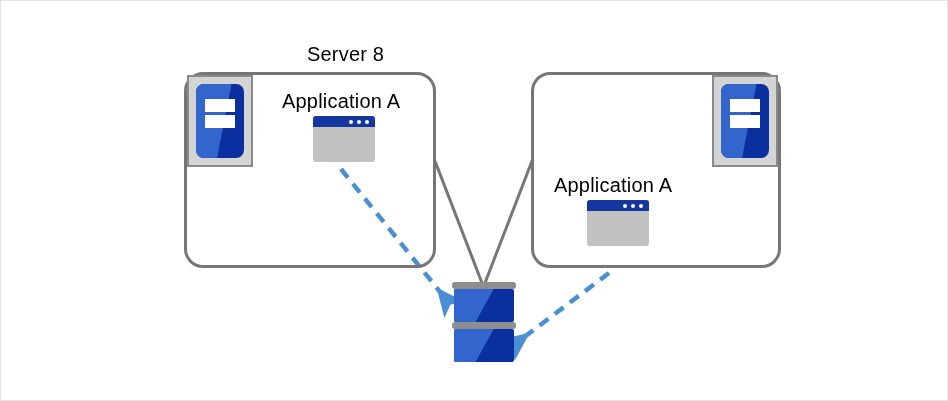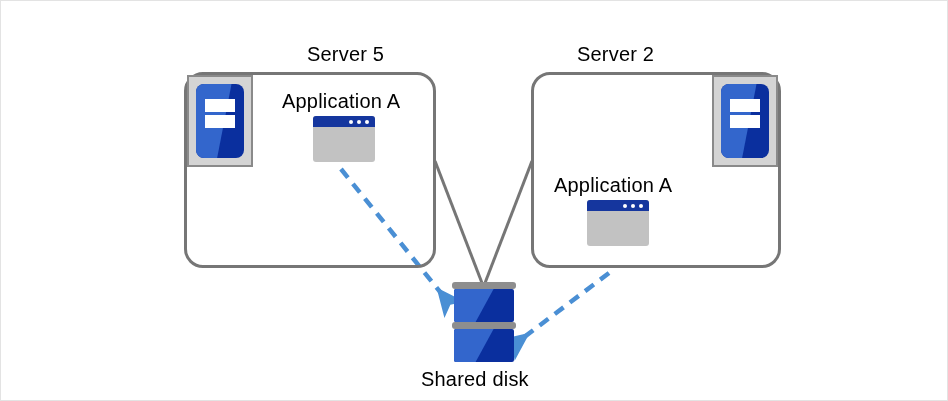--- a/index.html
+++ b/index.html
@@ -157,21 +157,21 @@
       </marker>
     </defs>
 
     <path d="M 434 160 L 481 282" fill="none" stroke="#767676" stroke-width="3"></path>
     <path d="M 531 160 L 484 282" fill="none" stroke="#767676" stroke-width="3"></path>
 
     <path d="M 340 168 L 444 297" fill="none" stroke="#4a8fd4" stroke-width="4.5" stroke-dasharray="11 8" marker-end="url(#arrowblue)"></path>
     <path d="M 608 272 L 518 340" fill="none" stroke="#4a8fd4" stroke-width="4.5" stroke-dasharray="11 8" marker-end="url(#arrowblue)"></path>
   </svg>
 
-  <div class="lbl lbl-server" style="left:306px; top:43px;">Server 5</div>
+  <div class="lbl lbl-server" style="left:306px; top:43px;">Server 8</div>
 
   <div class="server-box" style="left:183px; top:71px; width:252px; height:196px;">
   </div>
 
   <div class="server-icon" style="left:186px; top:74px;">
     <div class="chassis">
       <div class="bar b1"></div>
       <div class="bar b2"></div>
     </div>
   </div>
@@ -179,21 +179,20 @@
   <div class="lbl lbl-app" style="left:281px; top:90px;">Application A</div>
 
   <div class="app-icon" style="left:312px; top:115px;">
     <div class="titlebar">
       <span class="dot d1"></span>
       <span class="dot d2"></span>
       <span class="dot d3"></span>
     </div>
   </div>
 
-  <div class="lbl lbl-server" style="left:576px; top:43px;">Server 2</div>
 
   <div class="server-box" style="left:530px; top:71px; width:250px; height:196px;">
   </div>
 
   <div class="server-icon" style="left:711px; top:74px;">
     <div class="chassis">
       <div class="bar b1"></div>
       <div class="bar b2"></div>
     </div>
   </div>
@@ -208,15 +207,14 @@
     </div>
   </div>
 
   <div class="disk" style="left:451px; top:281px; width:64px; height:82px;">
     <div class="sep" style="top:0px;"></div>
     <div class="platter" style="top:7px;"></div>
     <div class="sep" style="top:40px;"></div>
     <div class="platter" style="top:47px;"></div>
   </div>
 
-  <div class="lbl lbl-disk" style="left:420px; top:368px;">Shared disk</div>
 
 </div>
 
 </body></html>

